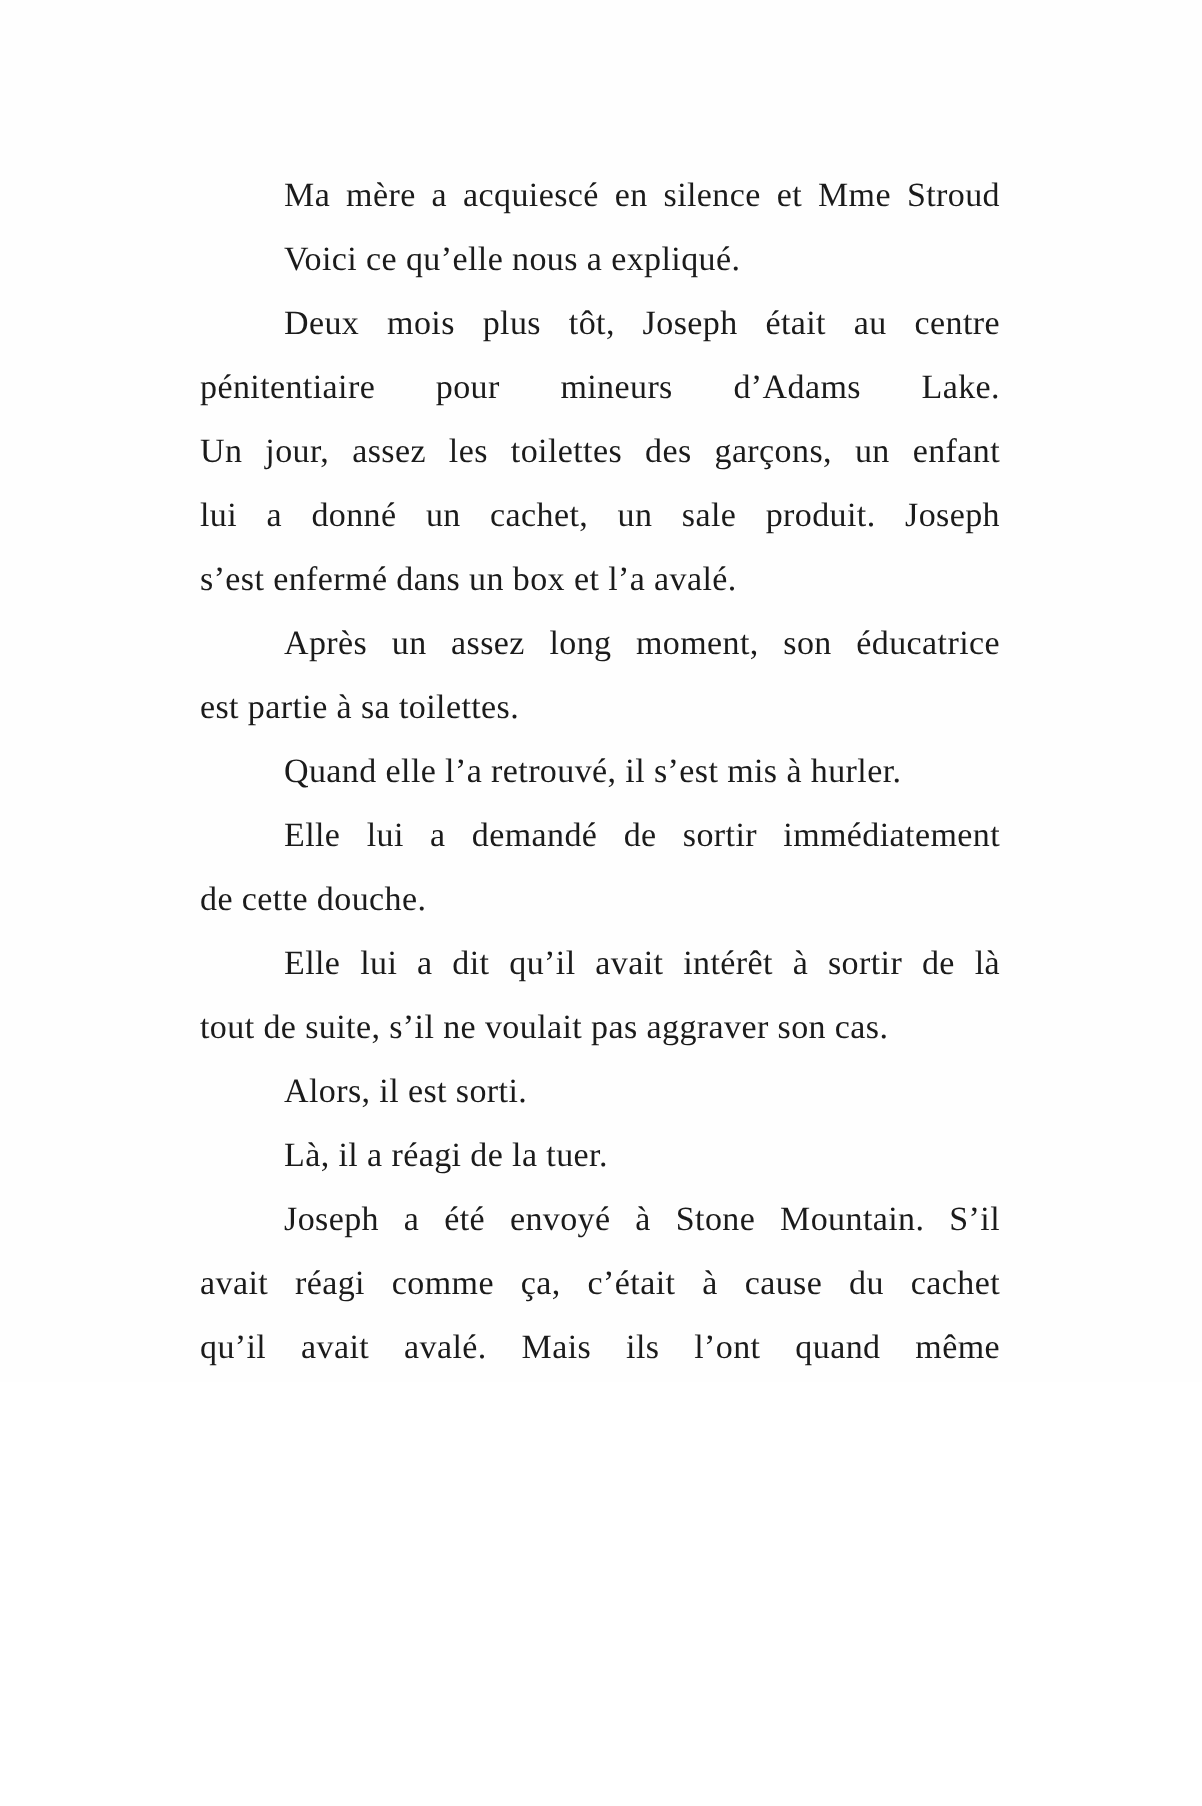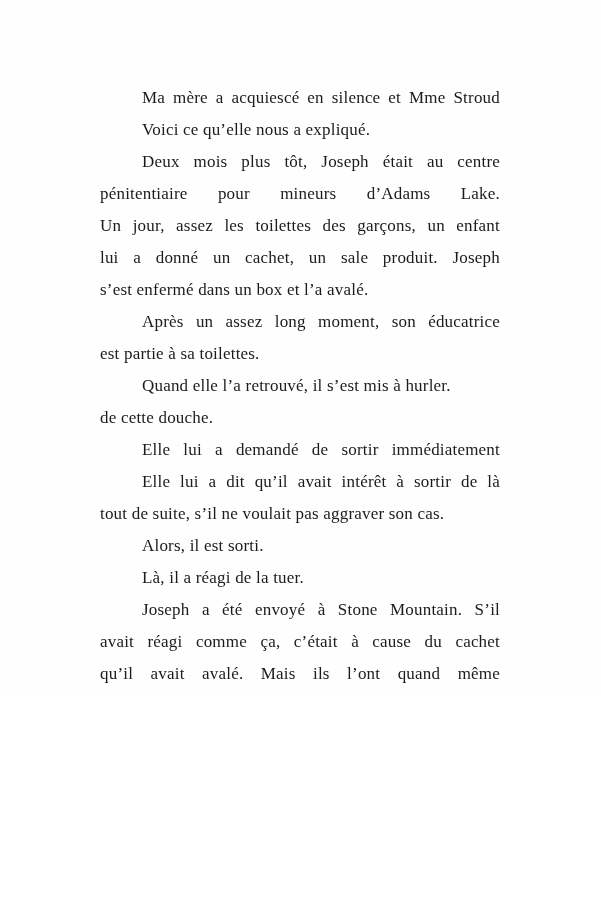--- a/index.html
+++ b/index.html
@@ -58,22 +58,22 @@
       <div class="line first">Ma mère a acquiescé en silence et Mme Stroud</div>
       <div class="line first last">Voici ce qu’elle nous a expliqué.</div>
       <div class="line first">Deux mois plus tôt, Joseph était au centre</div>
       <div class="line">pénitentiaire pour mineurs d’Adams Lake.</div>
       <div class="line">Un jour, assez les toilettes des garçons, un enfant</div>
       <div class="line">lui a donné un cachet, un sale produit. Joseph</div>
       <div class="line last">s’est enfermé dans un box et l’a avalé.</div>
       <div class="line first">Après un assez long moment, son éducatrice</div>
       <div class="line last">est partie à sa toilettes.</div>
       <div class="line first last">Quand elle l’a retrouvé, il s’est mis à hurler.</div>
+      <div class="line first">Elle lui a demandé de sortir immédiatement</div>
       <div class="line last">de cette douche.</div>
-      <div class="line first">Elle lui a demandé de sortir immédiatement</div>
       <div class="line first">Elle lui a dit qu’il avait intérêt à sortir de là</div>
       <div class="line last">tout de suite, s’il ne voulait pas aggraver son cas.</div>
       <div class="line first last">Alors, il est sorti.</div>
       <div class="line first last">Là, il a réagi de la tuer.</div>
       <div class="line first">Joseph a été envoyé à Stone Mountain. S’il</div>
       <div class="line">avait réagi comme ça, c’était à cause du cachet</div>
       <div class="line">qu’il avait avalé. Mais ils l’ont quand même</div>
       <div class="line last">envoyé à Stone Mountain.</div>
     </div>
   <div class="page-number">10</div>

